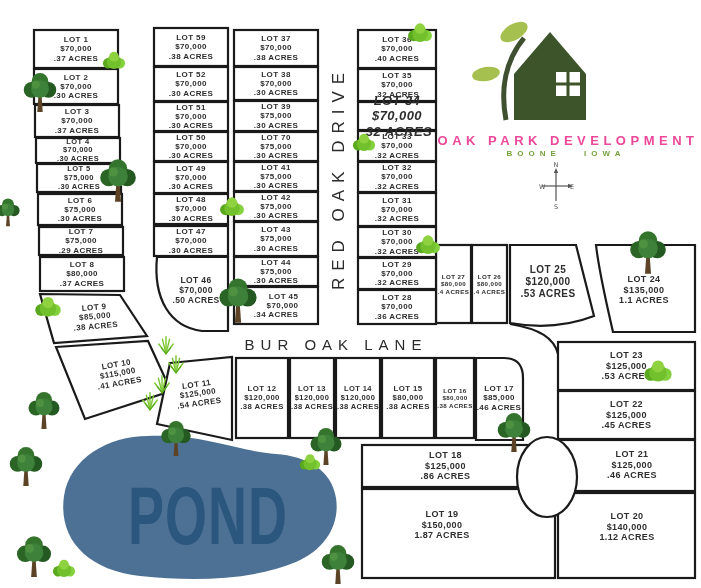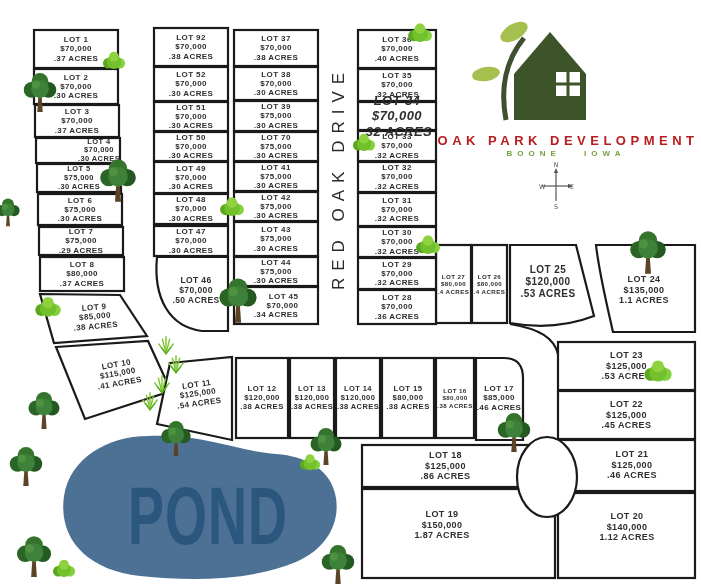--- a/index.html
+++ b/index.html
@@ -12,21 +12,21 @@
              letter-spacing:.4px;line-height:1.18;white-space:nowrap;}
   .street-label{position:absolute;color:#2b2b2b;font-weight:500;white-space:nowrap;}
   #wpark{left:220px;top:13px;transform:translate(-50%,-50%);font-size:15px;letter-spacing:5px;}
   #redoak{left:339px;top:178px;transform:translate(-50%,-50%) rotate(-90deg);font-size:17px;letter-spacing:7px;}
   #buroak{left:336px;top:344px;transform:translate(-50%,-50%);font-size:15px;letter-spacing:6px;}
   #pond-label{position:absolute;left:208px;top:515px;transform:translate(-50%,-50%) scale(1,1.5);
               font-size:54px;font-weight:800;letter-spacing:1px;color:#2b567e;}
   #proposed{position:absolute;left:574px;top:221px;transform:translate(-50%,-50%);
             font-family:"DejaVu Serif",serif;font-size:38px;letter-spacing:1px;color:#c4706c;white-space:nowrap;}
   #logo-title{position:absolute;left:568px;top:140px;transform:translate(-50%,-50%);
-              font-size:13px;font-weight:700;letter-spacing:4.5px;color:#b91c1c;white-space:nowrap;}
+              font-size:13px;font-weight:700;letter-spacing:4.5px;color:#ec4899;white-space:nowrap;}
   #logo-subtitle{position:absolute;left:566px;top:153px;transform:translate(-50%,-50%);
               font-size:8px;font-weight:700;letter-spacing:5px;word-spacing:16px;color:#76a03c;white-space:nowrap;}
   #house-logo{position:absolute;left:470px;top:16px;}
   #compass{position:absolute;left:538px;top:162px;}
   #compass text{font-family:"DejaVu Sans",sans-serif;font-size:6.5px;fill:#555;}
   .deco{position:absolute;pointer-events:none;}
 </style>
 </head>
 <body>
 
@@ -100,21 +100,21 @@
       <div class="lot-label" style="left: 76px; top: 86.5px; font-size: 8px; transform: translate(-50%, -50%);">
         <div>LOT 2</div>
         <div>$70,000</div>
         <div>.30 ACRES</div>
       </div>
       <div class="lot-label" style="left: 77px; top: 121px; font-size: 8px; transform: translate(-50%, -50%);">
         <div>LOT 3</div>
         <div>$70,000</div>
         <div>.37 ACRES</div>
       </div>
-      <div class="lot-label" style="left: 78px; top: 150.5px; font-size: 7.5px; transform: translate(-50%, -50%); margin-left: 21px;">
+      <div class="lot-label" style="left: 78px; top: 150.5px; font-size: 7.5px; transform: translate(-50%, -50%);">
         <div>LOT 4</div>
         <div>$70,000</div>
         <div>.30 ACRES</div>
       </div>
       <div class="lot-label" style="left: 79px; top: 178px; font-size: 7.5px; transform: translate(-50%, -50%);">
         <div>LOT 5</div>
         <div>$75,000</div>
         <div>.30 ACRES</div>
       </div>
       <div class="lot-label" style="left: 80px; top: 209.5px; font-size: 8px; transform: translate(-50%, -50%);">
@@ -346,21 +346,21 @@
         <div>LOT 51</div>
         <div>$70,000</div>
         <div>.30 ACRES</div>
       </div>
       <div class="lot-label" style="left: 191px; top: 84px; font-size: 8px; transform: translate(-50%, -50%);">
         <div>LOT 52</div>
         <div>$70,000</div>
         <div>.30 ACRES</div>
       </div>
       <div class="lot-label" style="left: 191px; top: 47px; font-size: 8px; transform: translate(-50%, -50%);">
-        <div>LOT 92</div>
+        <div>LOT 59</div>
         <div>$70,000</div>
         <div>.38 ACRES</div>
       </div>
     </div>
   <div id="decorations">
       <div class="deco" style="left: 101px; top: 45px; width: 26px; height: 26px;"><svg viewBox="0 0 40 40" width="100%" height="100%">
           <circle cx="11" cy="28" r="8" fill="#5aa81e"></circle>
           <circle cx="29" cy="28" r="8" fill="#83d13d"></circle>
           <circle cx="20" cy="26" r="11" fill="#72c02c"></circle>
           <circle cx="20" cy="18" r="7.5" fill="#8ed23f"></circle>
@@ -557,20 +557,21 @@
           <path d="M18.6,22 L21.4,22 L22.6,39 L17.4,39 Z" fill="#5d4326"></path>
           <circle cx="12" cy="18" r="7.5" fill="#2a6526"></circle>
           <circle cx="28" cy="18" r="7.5" fill="#245a22"></circle>
           <circle cx="20" cy="10" r="8" fill="#35742d"></circle>
           <circle cx="20" cy="17" r="8.5" fill="#3e813a"></circle>
           <circle cx="16" cy="13" r="4" fill="#4e9140"></circle>
         </svg></div>
     </div>
 
   <div id="redoak" class="street-label">RED OAK DRIVE</div>
+  <div id="buroak" class="street-label">BUR OAK LANE</div>
 
   <div id="pond-label">POND</div>
 
 
   <svg id="house-logo" width="150" height="112" viewBox="0 0 150 112">
     <path d="M36,104 C30,72 36,44 54,22" fill="none" stroke="#3f5030" stroke-width="5"></path>
     <ellipse cx="44" cy="16" rx="15" ry="8" fill="#a6c04f" transform="rotate(-30 44 16)"></ellipse>
     <ellipse cx="16" cy="58" rx="14" ry="7" fill="#a6c04f" transform="rotate(-10 16 58)"></ellipse>
     <polygon points="44,58 80,16 116,58 116,104 44,104" fill="#3d5329"></polygon>
     <rect x="86" y="56" width="24" height="24" fill="#ffffff"></rect>

